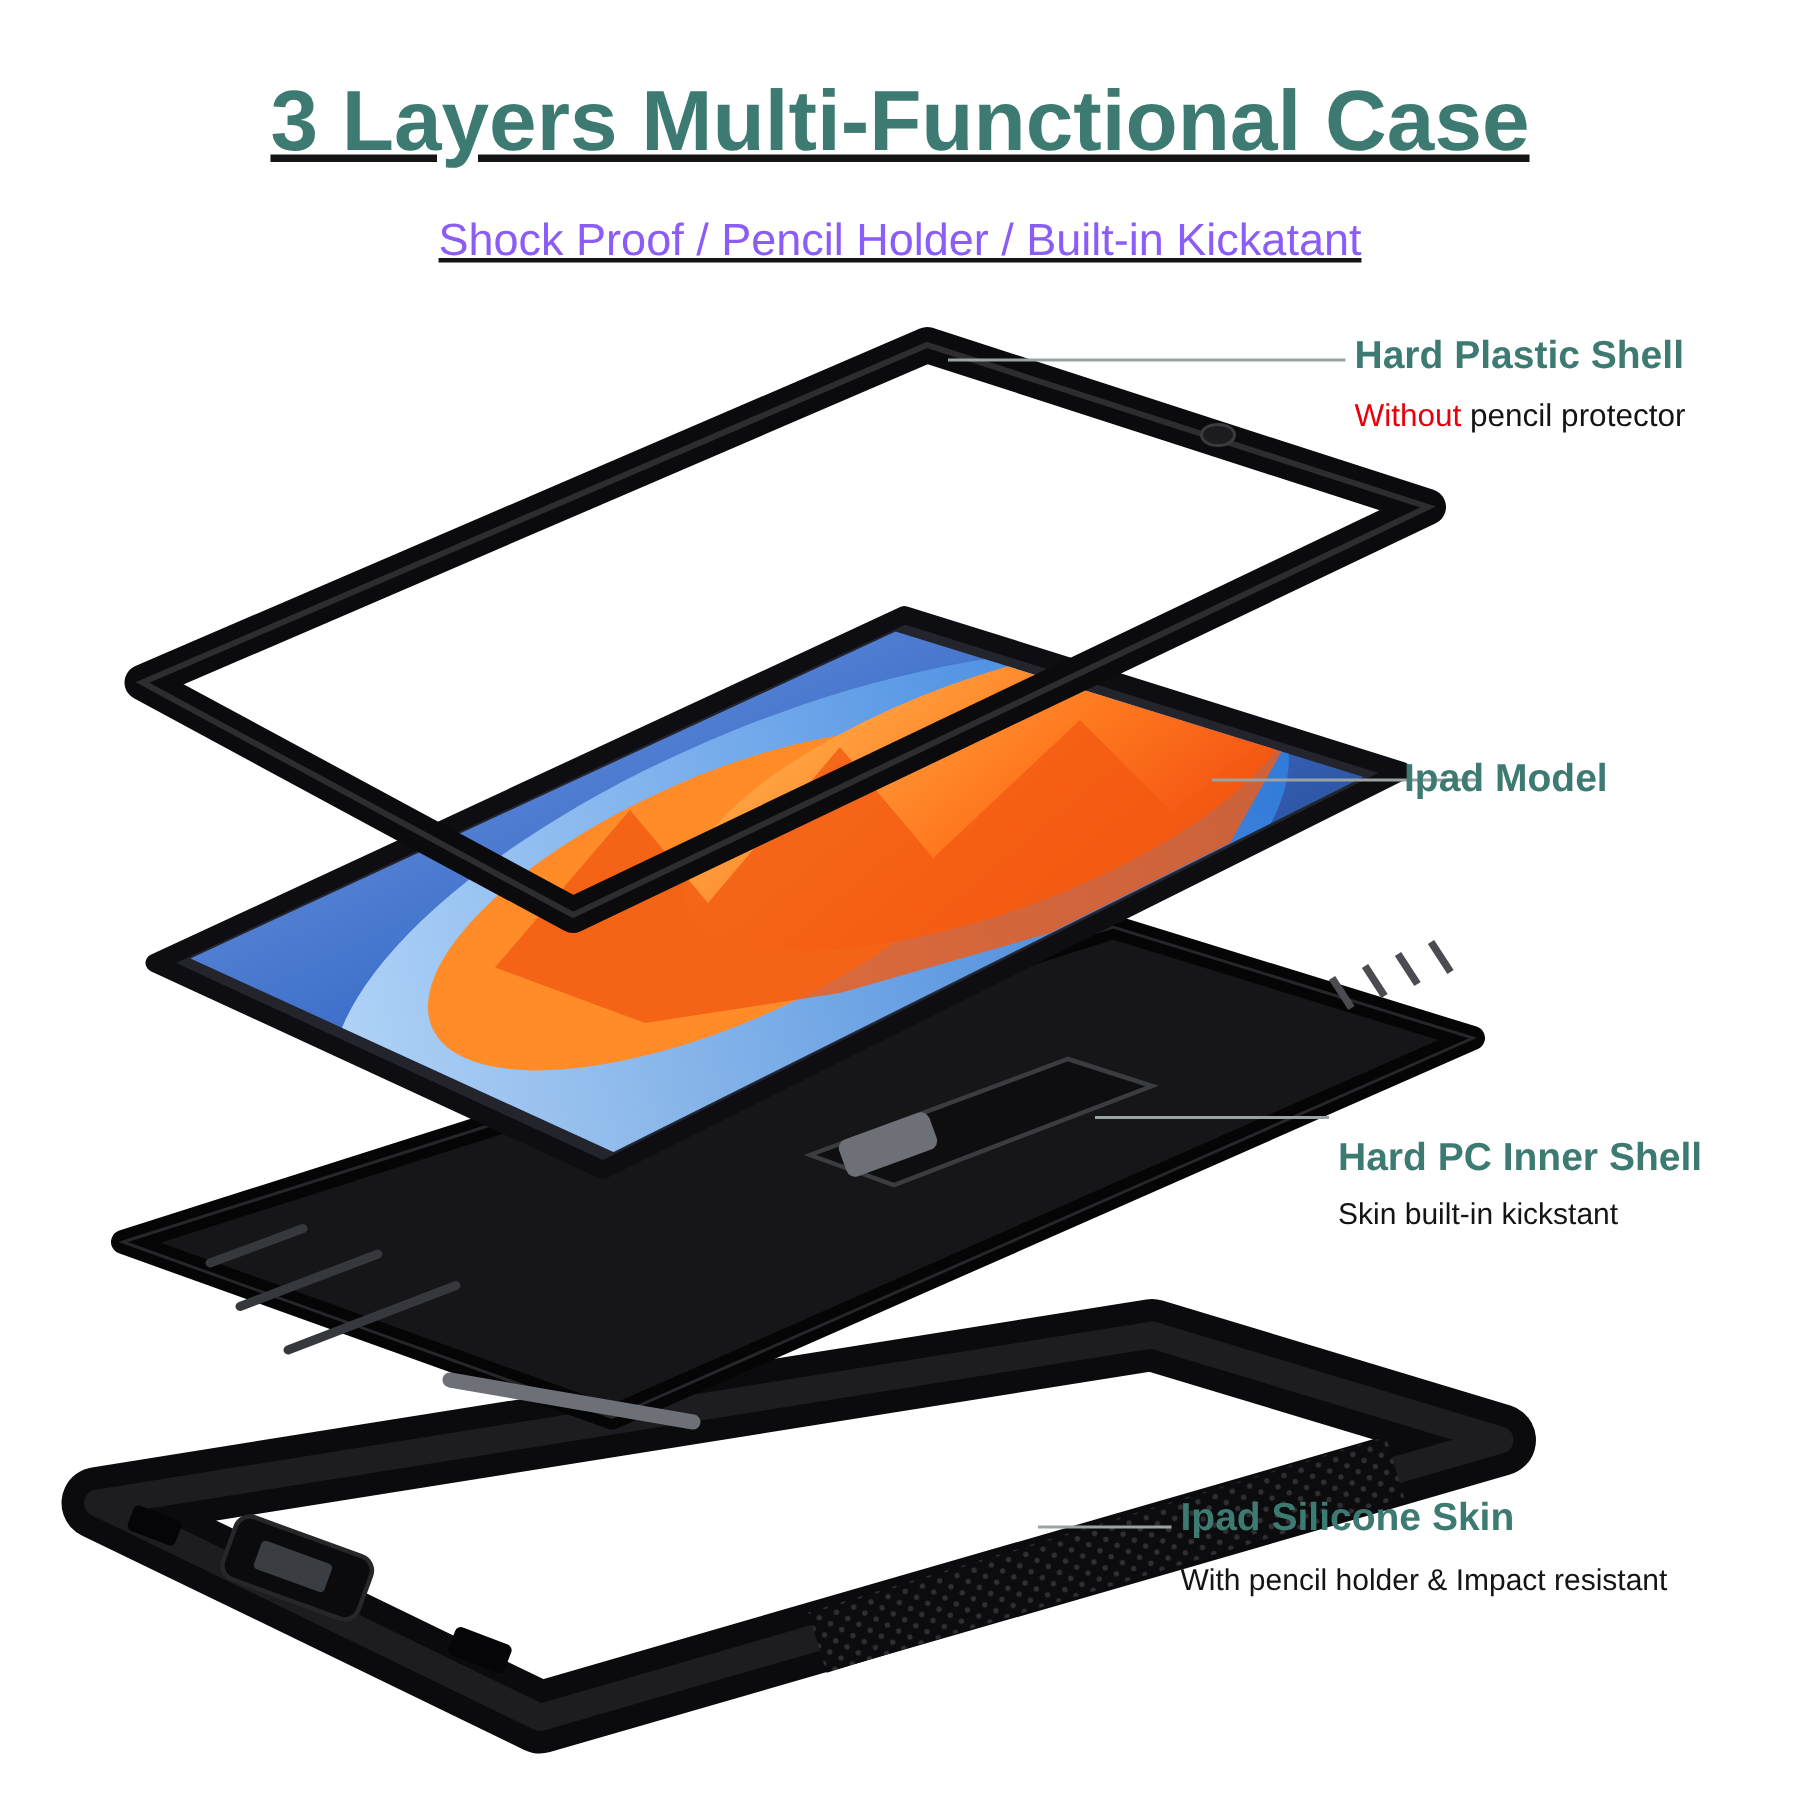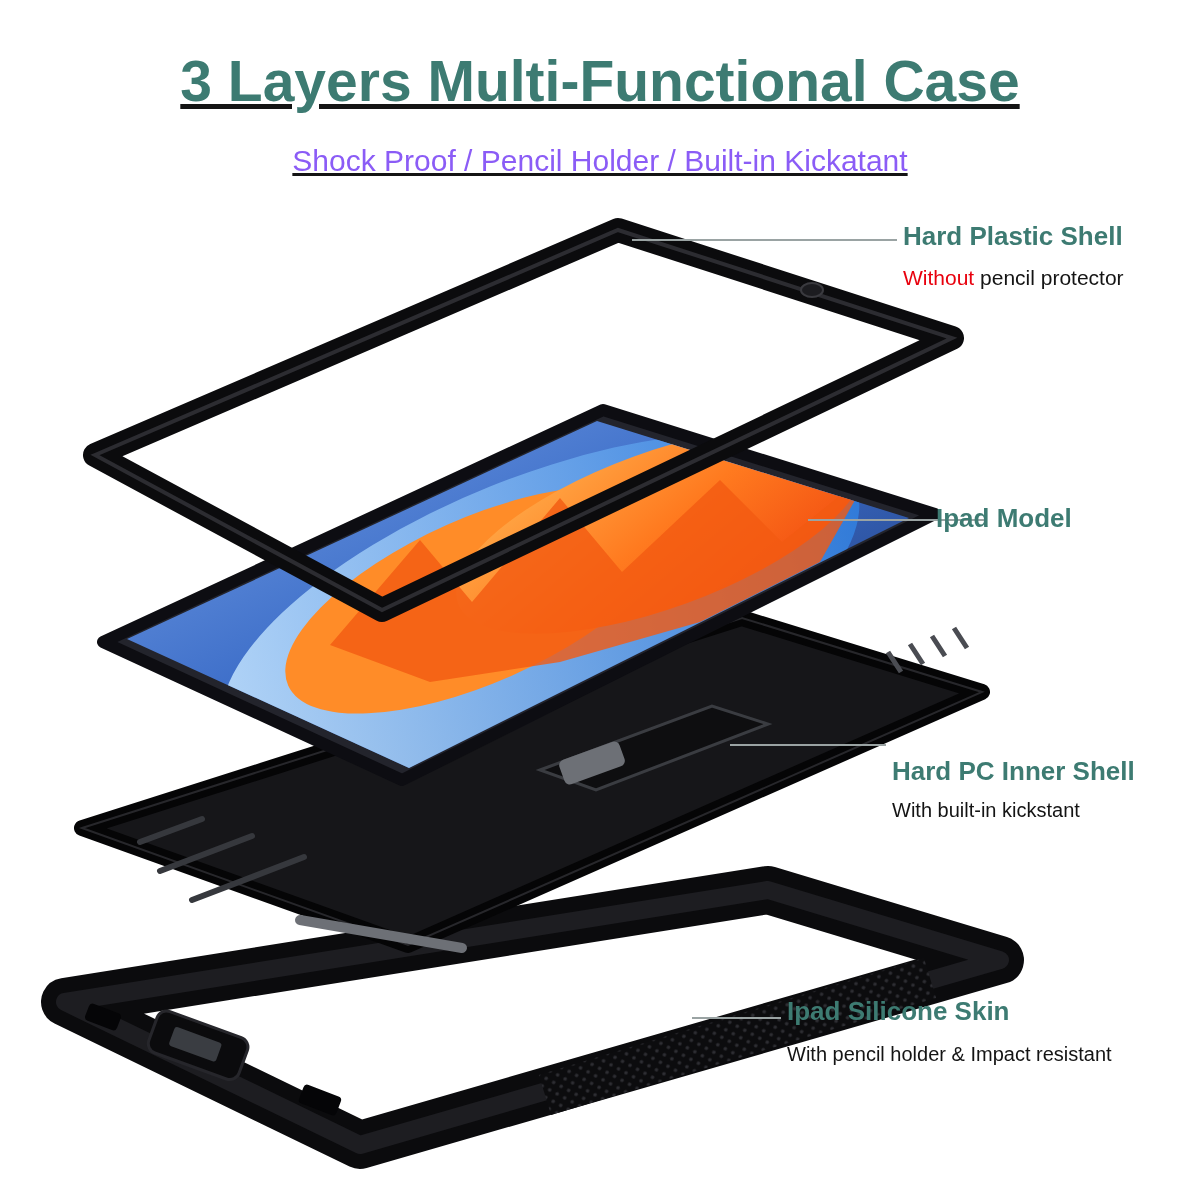--- a/index.html
+++ b/index.html
@@ -122,21 +122,21 @@
     <div class="callout-title">Hard Plastic Shell</div>
     <div class="callout-sub"><span class="red">Without</span><span> pencil protector</span></div>
   </div>
 
   <div class="callout c1">
     <div class="callout-title">Ipad Model</div>
   </div>
 
   <div class="callout c2">
     <div class="callout-title">Hard PC Inner Shell</div>
-    <div class="callout-sub">With built-in kickstant</div>
+    <div class="callout-sub">Skin built-in kickstant</div>
   </div>
 
   <div class="callout c3">
     <div class="callout-title">Ipad Silicone Skin</div>
     <div class="callout-sub">With pencil holder &amp; Impact resistant</div>
   </div>
 
 </div>
 
 </body></html>

